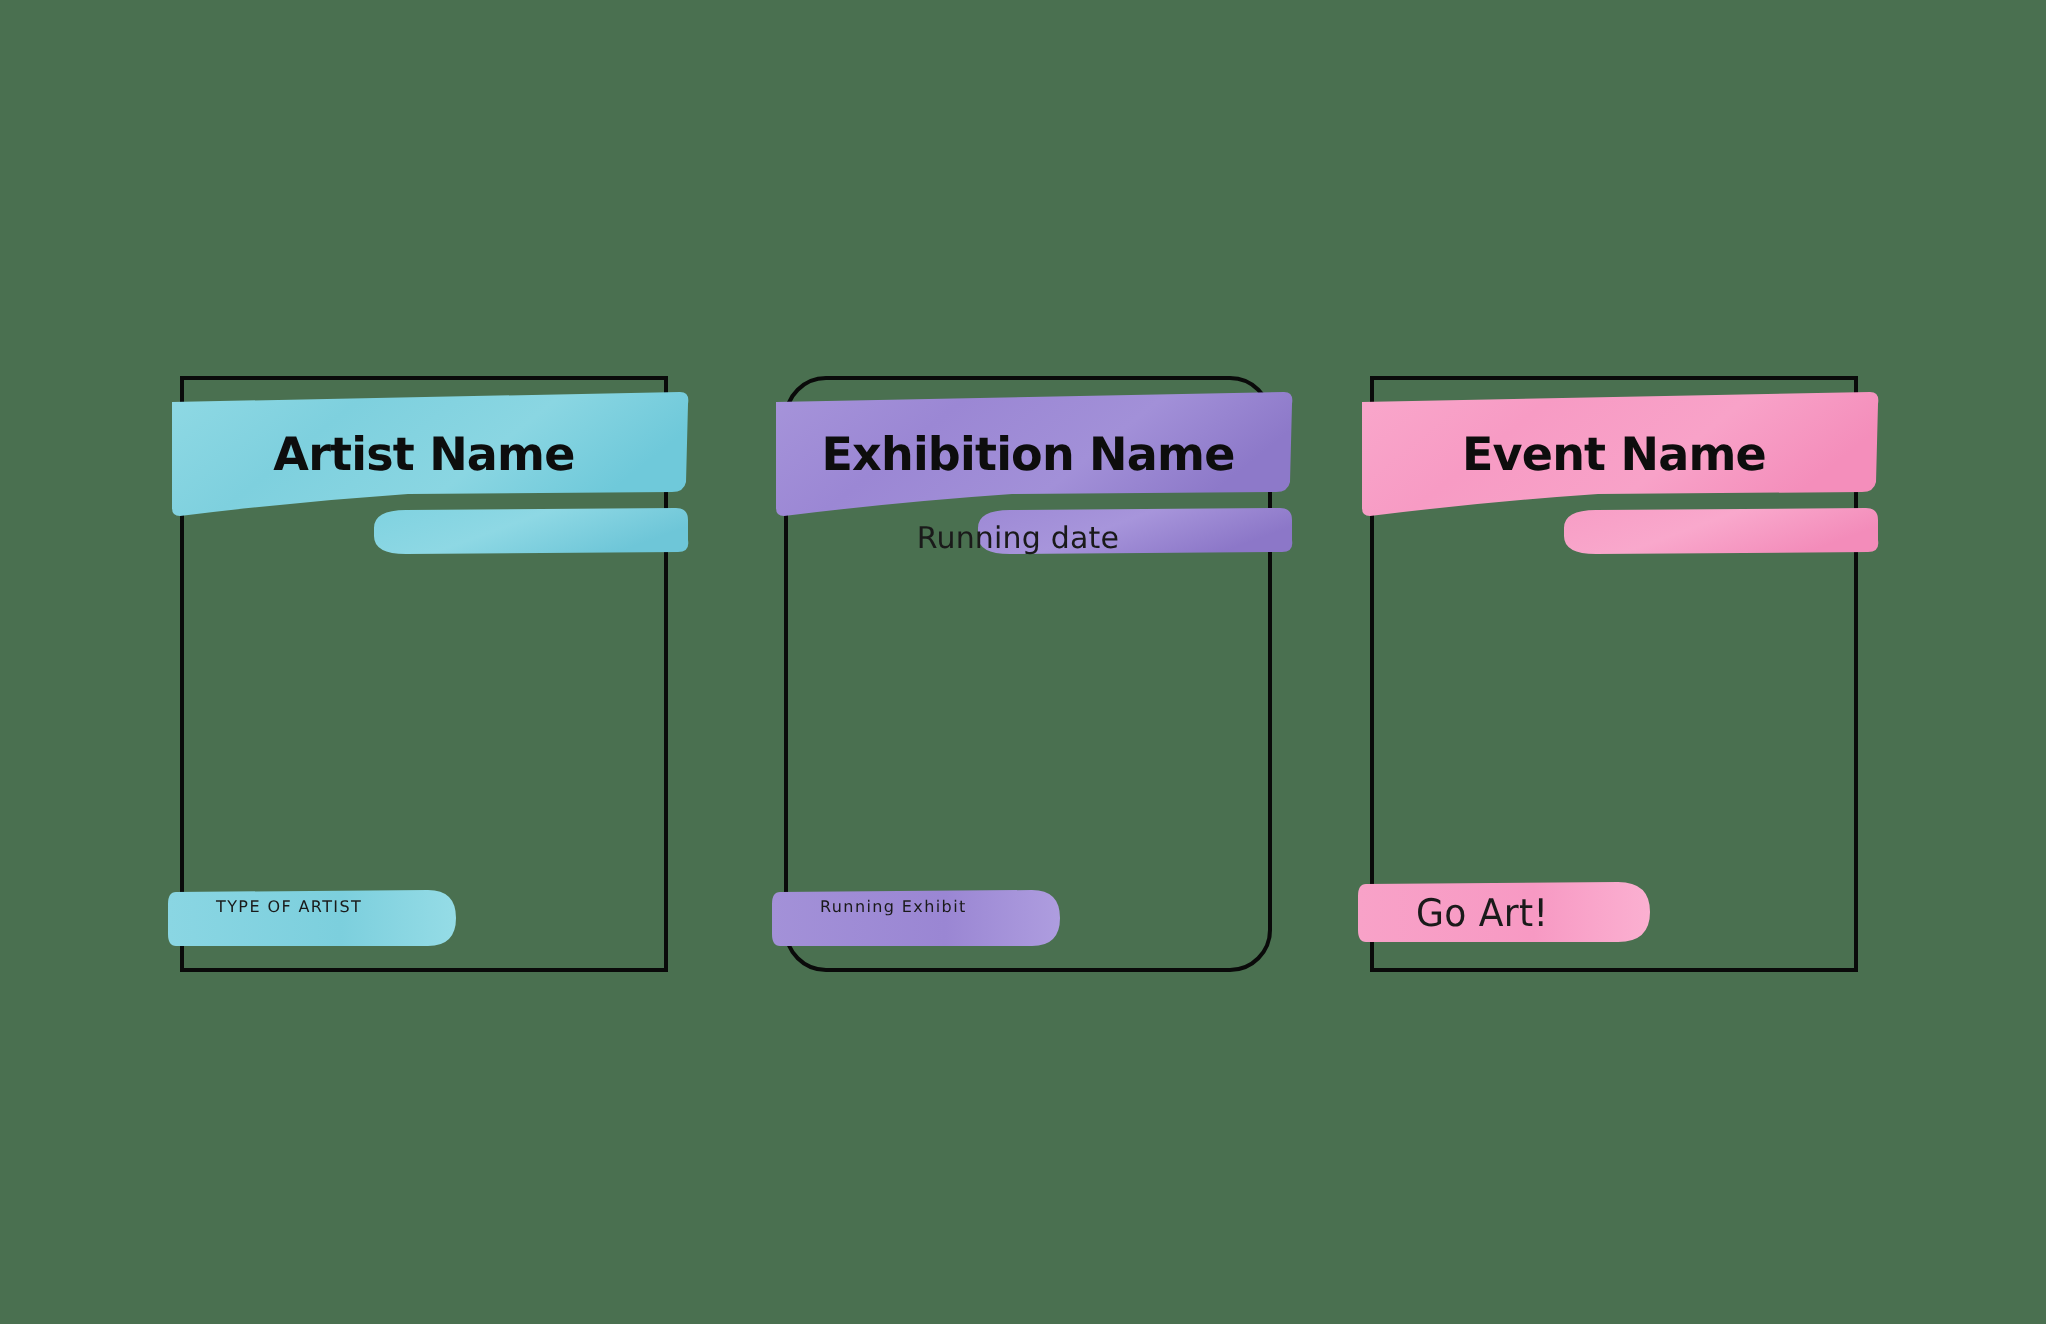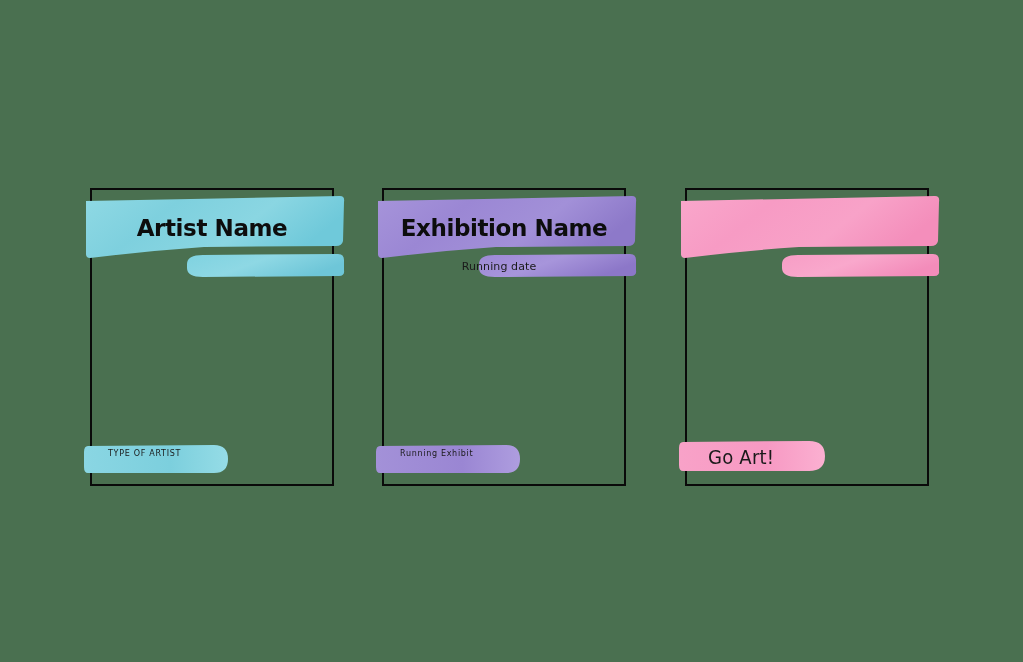--- a/index.html
+++ b/index.html
@@ -21,21 +21,21 @@
   }
   .card {
     position: absolute;
     top: 188px;
     width: 244px;
     height: 298px;
     border: 2px solid #0a0a0a;
     box-sizing: border-box;
   }
   #card-artist     { left: 90px;  }
-  #card-exhibition { left: 382px; }
+  #card-exhibition { left: 392px; border-radius: 21px; }
   #card-event      { left: 685px; }
 
   
   .stroke-layer {
     position: absolute;
     left: -6px;
     top: -6px;
     width: 260px;
     height: 312px;
     pointer-events: none;
@@ -57,21 +57,21 @@
   #card-artist .title     { top: 25px; }
   #card-exhibition .title { top: 25px; }
   #card-event .title      { top: 25px; }
 
   .subtitle {
     position: absolute;
     left: 30px;
     top: 70px;
     width: 170px;
     text-align: center;
-    font-size: 11px;
+    font-size: 15px;
     font-weight: normal;
     color: #1a1a1a;
     letter-spacing: 0.1px;
     font-family: "DejaVu Sans", sans-serif;
   }
   .footer-label {
     position: absolute;
     left: 16px;
     bottom: 26px;
     font-size: 8px;
@@ -180,16 +180,17 @@
             <stop offset="0%" stop-color="#f8a2c8"></stop>
             <stop offset="60%" stop-color="#f799c3"></stop>
             <stop offset="100%" stop-color="#fbb0d1"></stop>
           </linearGradient>
         </defs>
         <path class="paint" d="M0,17 L254,12 Q259,12 258,18 L257,57 Q256,62 250,62 L118,63 Q60,67 4,74 Q0,74 0,70 Z" fill="url(#g3a)"></path>
         <path class="paint" d="M117,71 Q101,71 101,80 L101,84 Q101,93 117,93 L253,92 Q259,92 258,86 L258,76 Q258,70 252,70 Z" fill="url(#g3b)"></path>
         <path class="paint" d="M2,258 L128,257 Q144,257 144,272 Q144,287 128,287 L2,287 Q-2,287 -2,281 L-2,264 Q-2,258 2,258 Z" fill="url(#g3c)"></path>
       </svg>
     </div>
+    <div class="title">Event Name</div>
     <div class="footer-label">Go Art!</div>
   </div>
 
 </div>
 
 </body></html>

